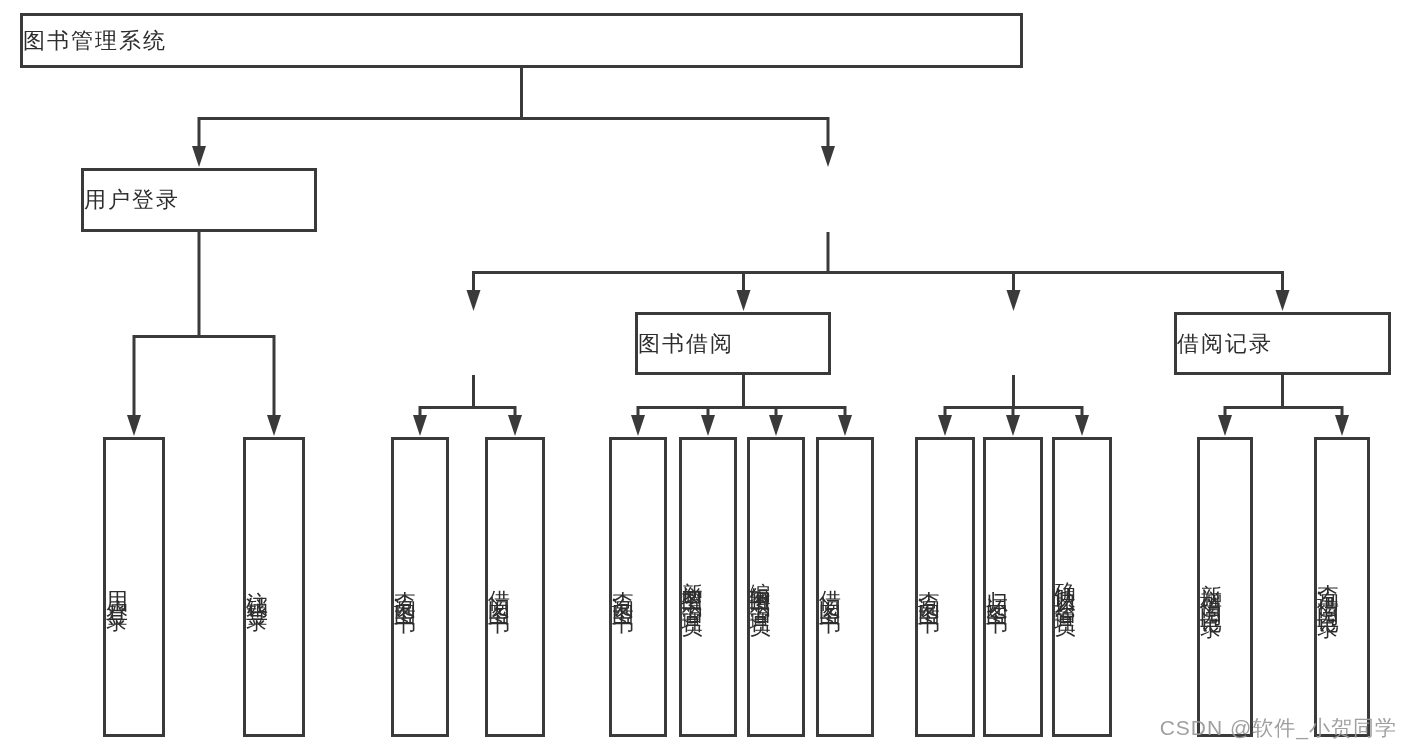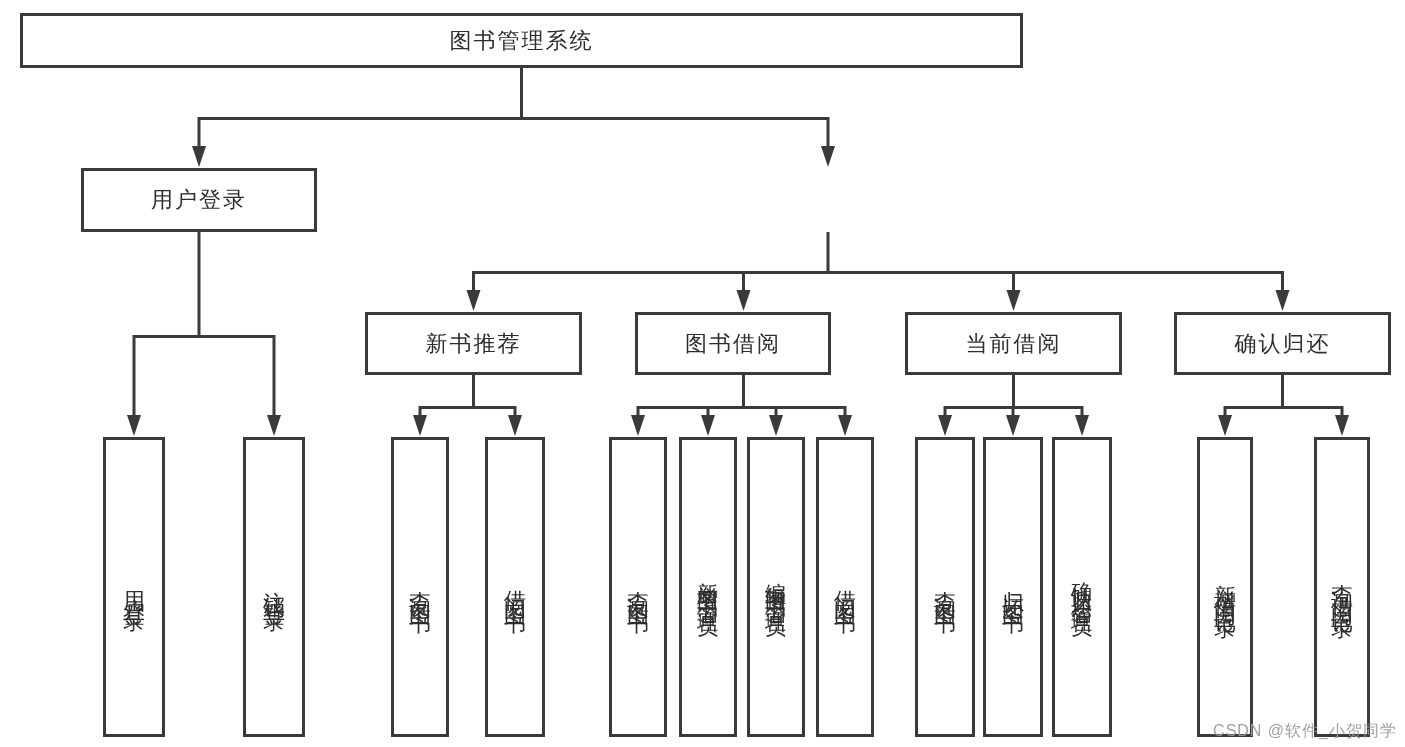--- a/index.html
+++ b/index.html
@@ -12,21 +12,21 @@
     font-family: "Liberation Sans", "DejaVu Sans", sans-serif;
   }
   .wires { position: absolute; left: 0; top: 0; z-index: 1; }
   .hbox, .vbox {
     position: absolute;
     box-sizing: border-box;
     border: 3px solid #3a3a3a;
     background: #ffffff;
     display: flex;
     align-items: center;
-    justify-content: center;
+    justify-content: flex-start;
     z-index: 2;
   }
   .hbox .lbl {
     font-size: 22px;
     color: #2d2d2d;
     letter-spacing: 2px;
     white-space: nowrap;
   }
   .vbox .lbl {
     writing-mode: vertical-rl;
@@ -35,21 +35,21 @@
     color: #2d2d2d;
     letter-spacing: 7px;
     line-height: 1;
     white-space: nowrap;
   }
   .vbox.long .lbl { letter-spacing: 5px; font-size: 21px; }
   .watermark {
     position: absolute;
     right: 8px;
     bottom: 5px;
-    font-size: 16px;
+    font-size: 21px;
     color: rgba(155, 155, 155, 0.95);
     letter-spacing: 1px;
     z-index: 5;
     white-space: nowrap;
   }
 </style>
 </head>
 <body>
 
 <div class="canvas">
@@ -114,31 +114,25 @@
   </svg>
 
   <div class="hbox" style="left:20px; top:13px; width:1003px; height:55px">
     <span class="lbl">图书管理系统</span>
   </div>
 
   <div class="hbox" style="left:81px; top:168px; width:236px; height:64px">
     <span class="lbl">用户登录</span>
   </div>
 
-  <div class="hbox" style="left:365px; top:312px; width:217px; height:63px">
-    <span class="lbl">新书推荐</span>
-  </div>
   <div class="hbox" style="left:635px; top:312px; width:196px; height:63px">
     <span class="lbl">图书借阅</span>
   </div>
-  <div class="hbox" style="left:905px; top:312px; width:217px; height:63px">
-    <span class="lbl">当前借阅</span>
-  </div>
   <div class="hbox" style="left:1174px; top:312px; width:217px; height:63px">
-    <span class="lbl">确认归还</span>
+    <span class="lbl">借阅记录</span>
   </div>
 
   <div class="vbox" style="left:103px; top:437px; width:62px; height:300px">
     <span class="lbl">用户登录</span>
   </div>
   <div class="vbox" style="left:243px; top:437px; width:62px; height:300px">
     <span class="lbl">注销登录</span>
   </div>
 
   <div class="vbox" style="left:391px; top:437px; width:58px; height:300px">

